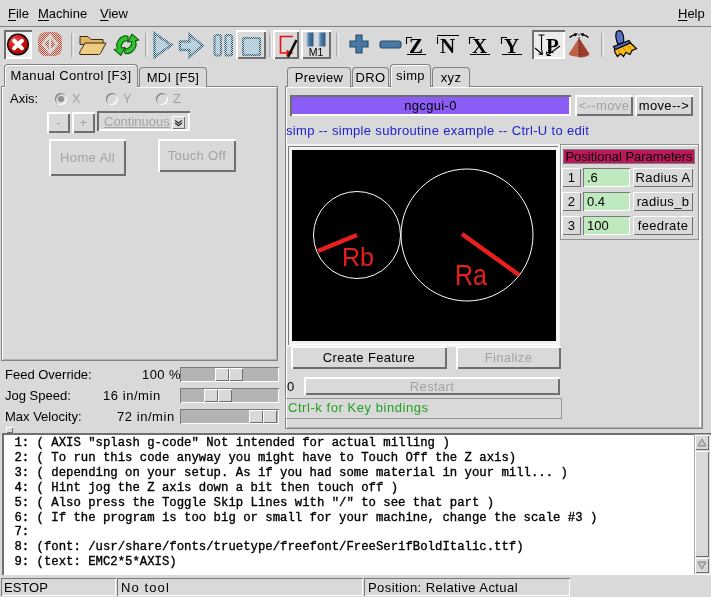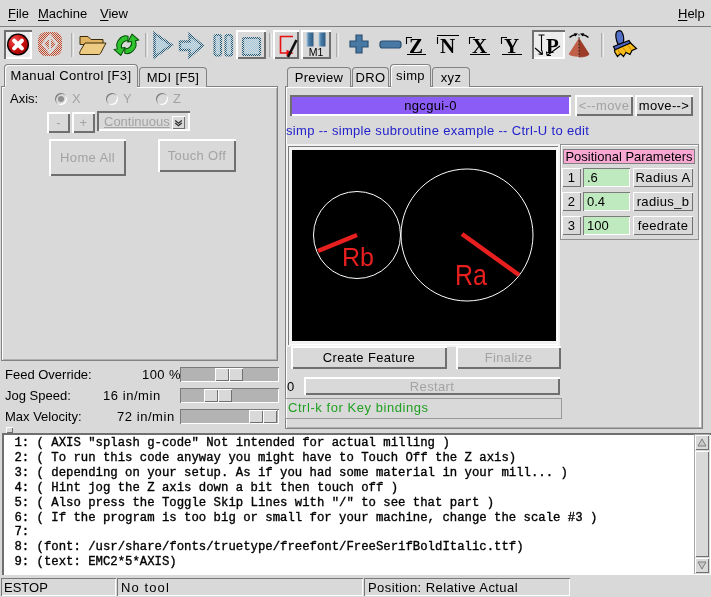--- a/index.html
+++ b/index.html
@@ -265,21 +265,21 @@
     <rect width="264" height="191" fill="#000"></rect>
     <circle cx="65" cy="85" r="43.5" fill="none" stroke="#fff" stroke-width="1"></circle>
     <circle cx="175" cy="85" r="66" fill="none" stroke="#fff" stroke-width="1"></circle>
     <line x1="65" y1="85" x2="26" y2="101" stroke="#e81f1f" stroke-width="4.5"></line>
     <line x1="170" y1="84" x2="227" y2="125" stroke="#e81f1f" stroke-width="4.5"></line>
     <text x="50" y="116" font-family="Liberation Sans" font-size="25.5" textLength="32" lengthAdjust="spacingAndGlyphs" fill="#e81f1f">Rb</text>
     <text x="163" y="135" font-family="Liberation Sans" font-size="30" textLength="32" lengthAdjust="spacingAndGlyphs" fill="#e81f1f">Ra</text>
   </svg>
 
   <div class="abs" style="left:560px;top:144px;width:139px;height:96px;background:#d9d9d9;border:1px solid #909090;box-shadow:inset 1px 1px 0 #ffffff;"></div>
-  <div class="abs btntext" style="left:563px;top:149px;width:132px;height:15px;background:#f9a8d4;border:1px solid #808080;font-size:13px;letter-spacing:0;">Positional Parameters</div>
+  <div class="abs btntext" style="left:563px;top:149px;width:132px;height:15px;background:#be185d;border:1px solid #808080;font-size:13px;letter-spacing:0;">Positional Parameters</div>
 
   <div class="abs raised1 btntext" style="left:562px;top:168px;width:19px;height:19px;">1</div>
   <div class="abs sunken1" style="left:583px;top:168px;width:47px;height:19px;background:#bfeabf;"></div>
   <span class="abs" style="left:587px;top:170px;">.6</span>
   <div class="abs raised1 btntext" style="left:633px;top:168px;width:60px;height:19px;">Radius A</div>
   <div class="abs raised1 btntext" style="left:562px;top:192px;width:19px;height:19px;">2</div>
   <div class="abs sunken1" style="left:583px;top:192px;width:47px;height:19px;background:#bfeabf;"></div>
   <span class="abs" style="left:587px;top:194px;text-align:center;">0.4</span>
   <div class="abs raised1 btntext" style="left:633px;top:192px;width:60px;height:19px;">radius_b</div>
   <div class="abs raised1 btntext" style="left:562px;top:216px;width:19px;height:19px;">3</div>

